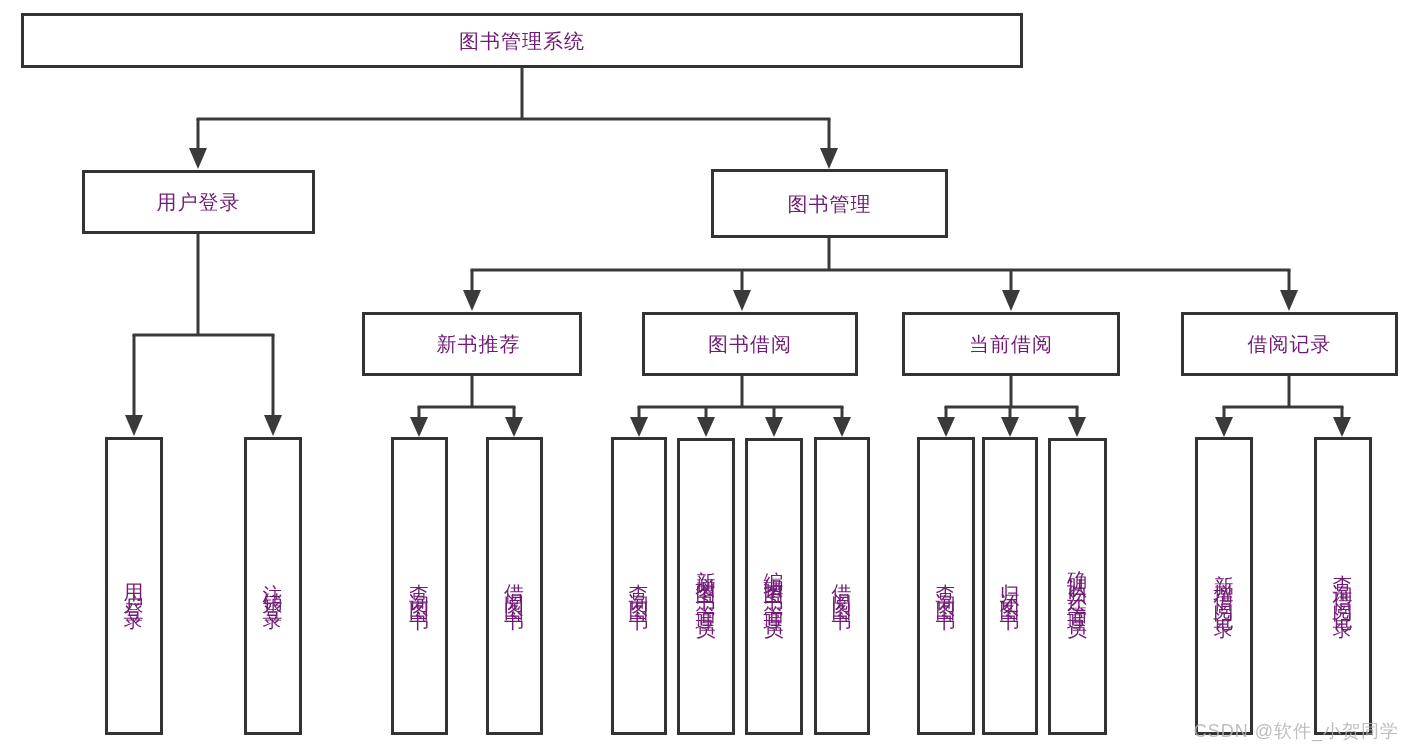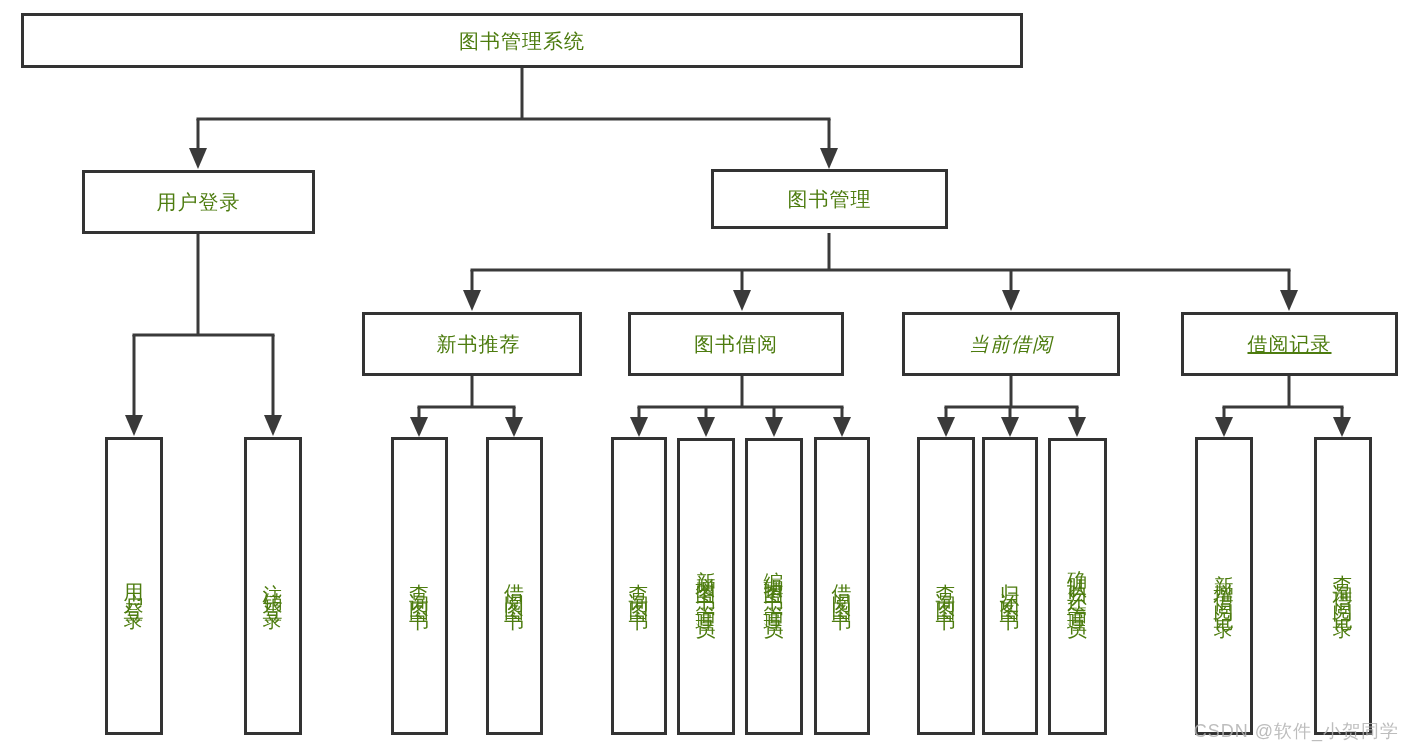--- a/index.html
+++ b/index.html
@@ -14,21 +14,21 @@
   #connector-svg {
     position: absolute;
     left: 0; top: 0;
     width: 1405px; height: 747px;
   }
   .node {
     position: absolute;
     box-sizing: border-box;
     border: 3px solid #333333;
     background: #ffffff;
-    color: #4d7c0f;
+    color: #701a75;
     display: flex;
     align-items: center;
     justify-content: center;
     font-size: 20px;
     letter-spacing: 1px;
     line-height: 1.2;
     white-space: nowrap;
   }
   .vnode {
     writing-mode: vertical-rl;
@@ -118,26 +118,26 @@
       <polygon points="1001,417 1019,417 1010,437"></polygon>
       <polygon points="1068,417 1086,417 1077,437"></polygon>
       <polygon points="1215,417 1233,417 1224,437"></polygon>
       <polygon points="1333,417 1351,417 1342,437"></polygon>
     </g>
   </svg>
 
   <div class="node" style="left:21px; top:13px; width:1002px; height:55px;">图书管理系统</div>
 
   <div class="node" style="left:82px; top:170px; width:233px; height:64px;">用户登录</div>
-  <div class="node" style="left:711px; top:169px; width:237px; height:60px;">图书管理</div>
+  <div class="node" style="left:711px; top:169px; width:237px; height:69px;">图书管理</div>
 
   <div class="node" style="left:362px; top:312px; width:220px; height:64px;padding-left:13px;">新书推荐</div>
-  <div class="node" style="left:628px; top:312px; width:216px; height:64px;text-align:right;">图书借阅</div>
-  <div class="node" style="left:902px; top:312px; width:218px; height:64px;font-style:italic;">当前借阅</div>
-  <div class="node" style="left:1181px; top:312px; width:217px; height:64px;text-decoration:underline;">借阅记录</div>
+  <div class="node" style="left:642px; top:312px; width:216px; height:64px;text-align:right;">图书借阅</div>
+  <div class="node" style="left:902px; top:312px; width:218px; height:64px;">当前借阅</div>
+  <div class="node" style="left:1181px; top:312px; width:217px; height:64px;">借阅记录</div>
 
   <div class="node vnode" style="left:105px; top:437px; width:58px; height:298px;">用户登录</div>
   <div class="node vnode" style="left:244px; top:437px; width:58px; height:298px;">注销登录</div>
 
   <div class="node vnode" style="left:391px; top:437px; width:57px; height:298px;">查询图书</div>
   <div class="node vnode" style="left:486px; top:437px; width:57px; height:298px;">借阅图书</div>
 
   <div class="node vnode" style="left:611px; top:437px; width:56px; height:298px;">查询图书</div>
   <div class="node vnode" style="left:677px; top:438px; width:58px; height:297px; letter-spacing:7px;">新增图书（管理员）</div>
   <div class="node vnode" style="left:745px; top:438px; width:58px; height:297px; letter-spacing:7px;">编辑图书（管理员）</div>

